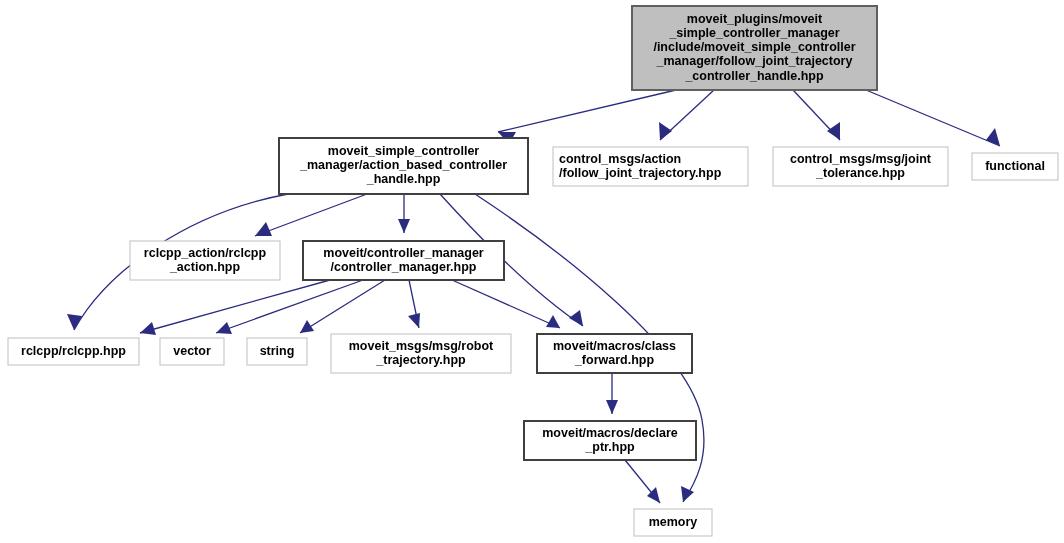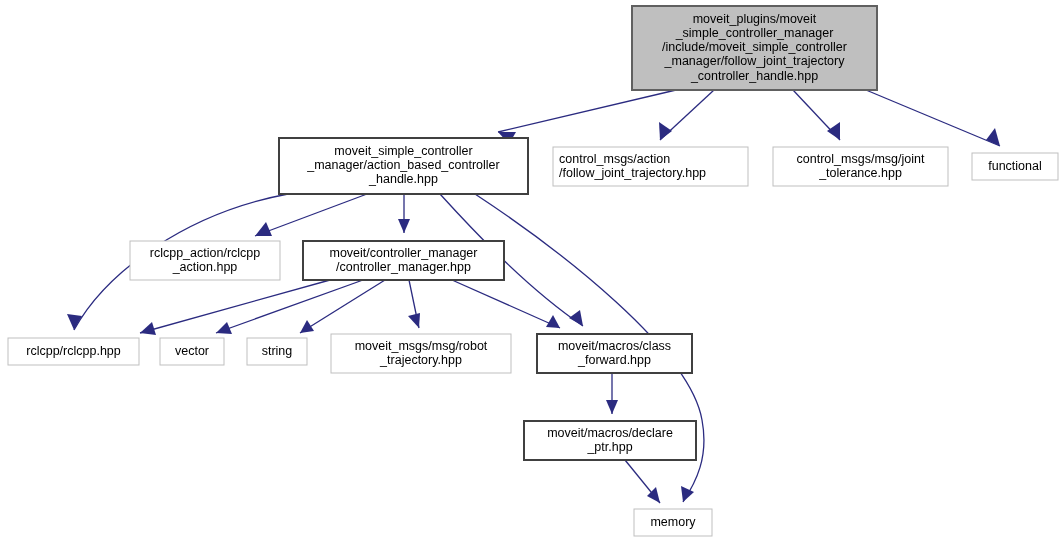--- a/index.html
+++ b/index.html
@@ -10,20 +10,21 @@
   body {
     width: 1064px;
     height: 543px;
     font-family: "Liberation Sans", sans-serif;
     overflow: hidden;
   }
   #graph-root {
     position: relative;
     width: 1064px;
     height: 543px;
+    font-weight: bold;
   }
   svg#graph-svg {
     position: absolute;
     top: 0;
     left: 0;
     width: 1064px;
     height: 543px;
   }
   .node-rect-plain {
     fill: #ffffff;

